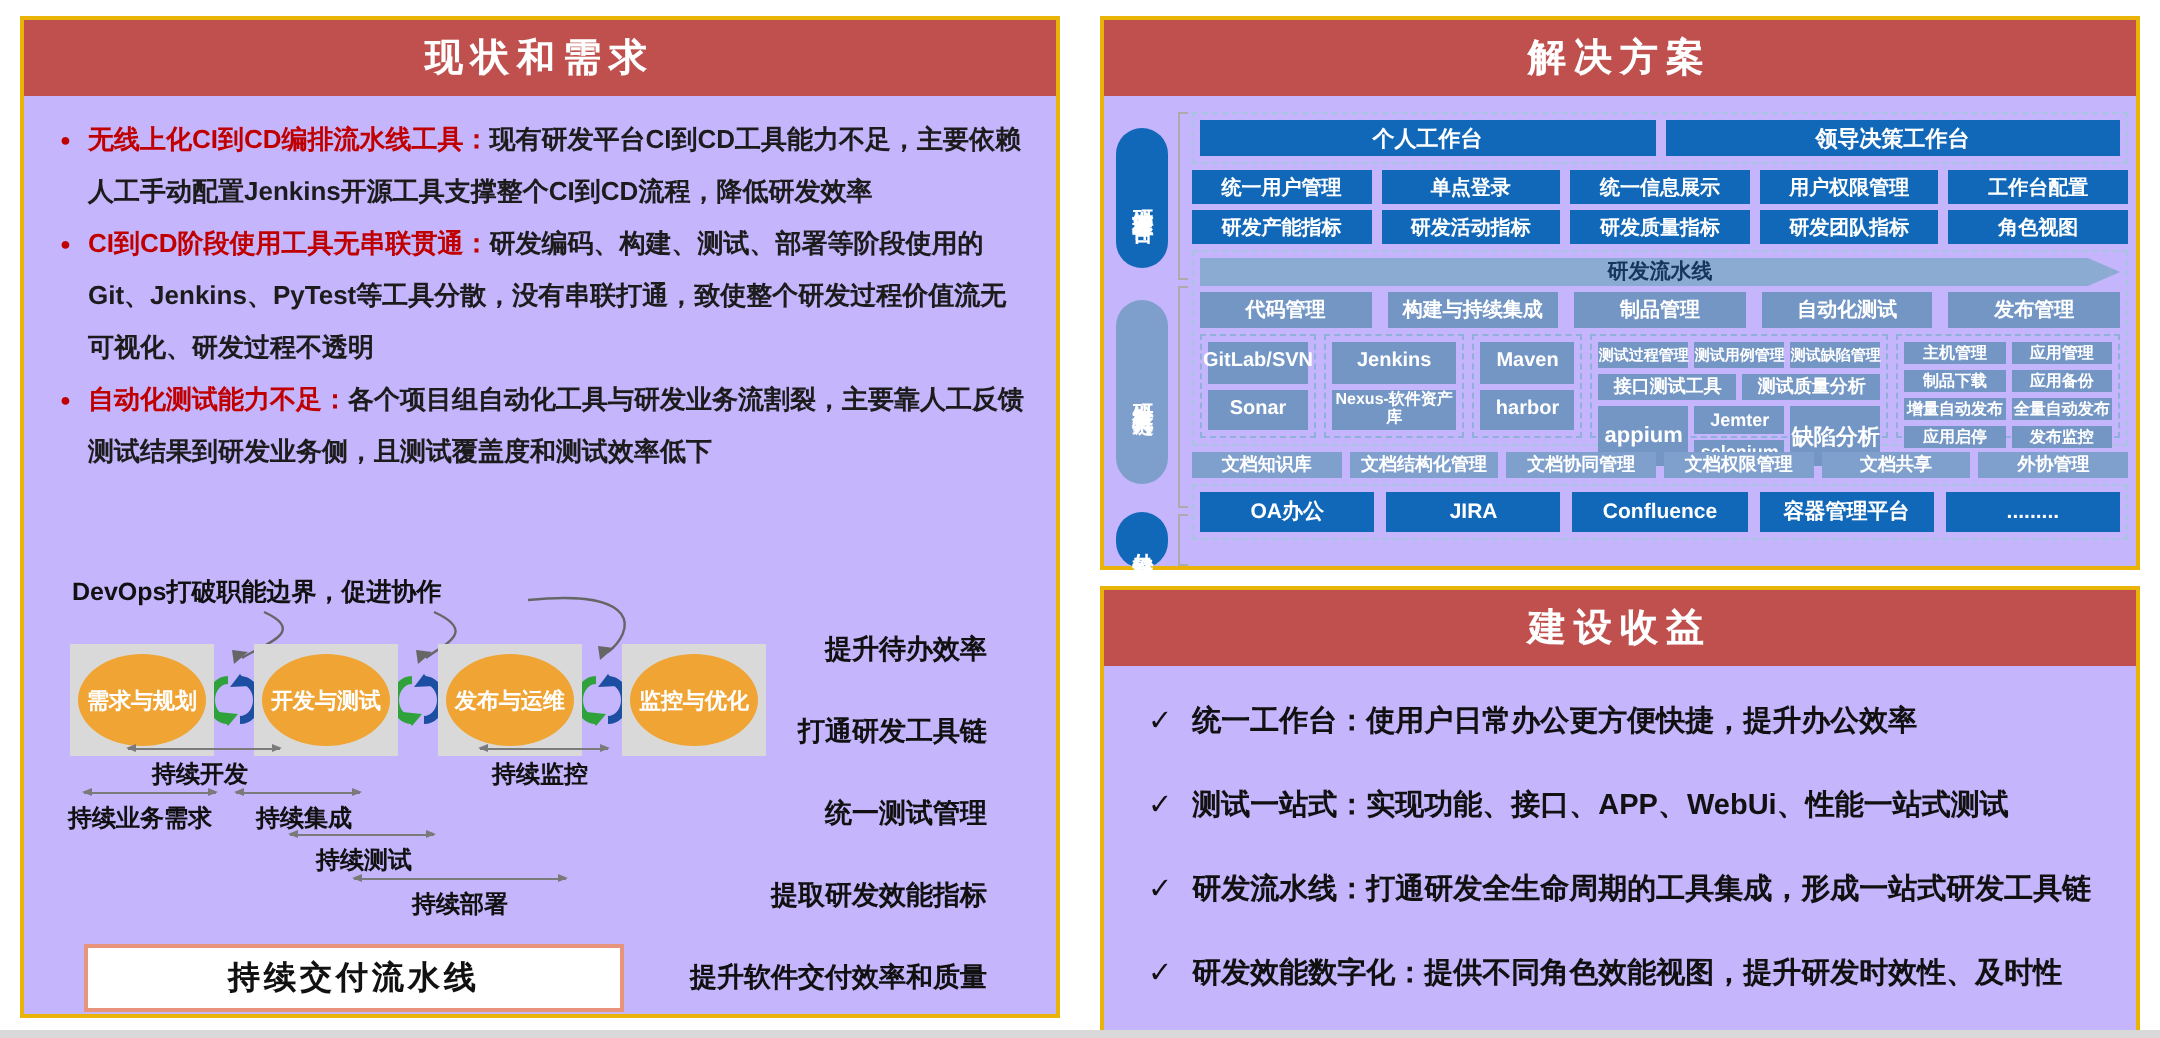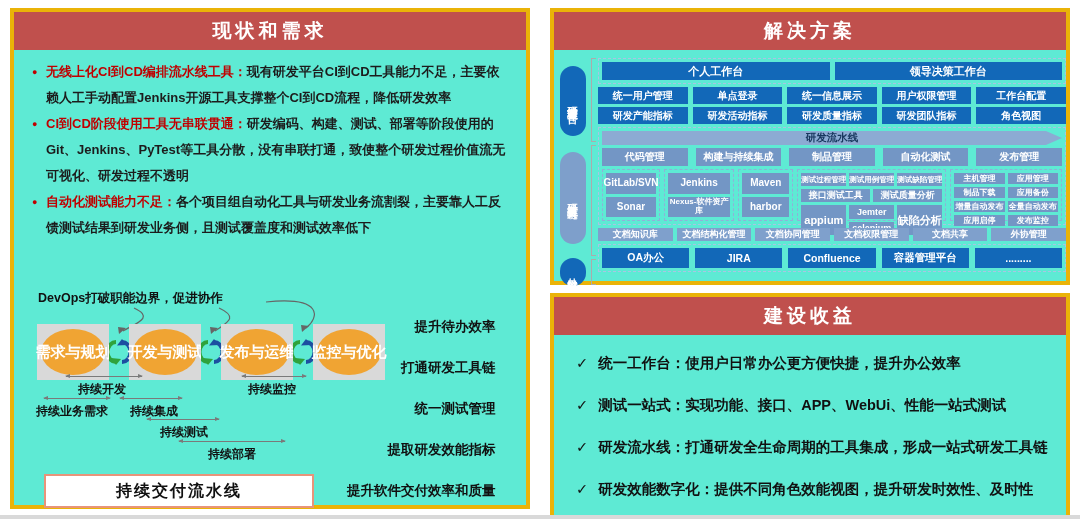--- a/index.html
+++ b/index.html
@@ -1,21 +1,21 @@
 <!DOCTYPE html>
 <html><head>
 <meta charset="utf-8">
 <style>
   html,body{margin:0;padding:0;}
   body{
     width:1080px;height:519px;position:relative;background:#ffffff;
     font-family:"Liberation Sans","DejaVu Sans",sans-serif;
     overflow:hidden;
   }
-  .panel{position:absolute;background:#5eead4;border:4px solid #eab308;box-sizing:border-box;}
+  .panel{position:absolute;background:#c4b5fd;border:2px solid #eab308;box-sizing:border-box;}
   .panel-left{left:10px;top:8px;width:520px;height:501px;}
   .panel-solution{left:550px;top:8px;width:520px;height:277px;}
   .panel-benefits{left:550px;top:293px;width:520px;height:232px;}
   .panel-header{
     height:38px;background:#C0504D;color:#fff;display:flex;align-items:center;justify-content:center;
     font-size:19px;font-weight:bold;letter-spacing:4px;
   }
   .bottom-strip{position:absolute;left:0;bottom:0;width:1080px;height:4px;background:#d9d9d9;}
 
   
@@ -23,21 +23,21 @@
   .bullet{position:relative;padding-left:14px;font-size:13px;font-weight:bold;line-height:26px;color:#1c1c1c;}
   .bullet::before{content:"●";color:#C00000;position:absolute;left:0;top:0;font-size:9px;line-height:26px;}
   .bullet .lead{color:#C00000;}
 
   
   .devops{position:absolute;left:0;top:270px;width:520px;height:231px;}
   .dv-ann{position:absolute;left:24px;top:8px;font-size:12.5px;font-weight:bold;color:#111;white-space:nowrap;}
   .dv-arrows{position:absolute;left:0;top:0;width:400px;height:70px;}
   .dv-flow{position:absolute;left:23px;top:42px;display:flex;align-items:center;}
   .dv-stage{width:72px;height:56px;background:#D9D9D9;display:flex;align-items:center;justify-content:center;}
-  .dv-ellipse{width:64px;height:46px;background:#F0A433;border-radius:50%;color:#fff;font-size:15px;font-weight:bold;
+  .dv-ellipse{width:64px;height:46px;background:#F0A433;border-radius:50%;color:#fff;font-size:11px;font-weight:bold;
     display:flex;align-items:center;justify-content:center;white-space:nowrap;}
   .dv-sync{width:20px;display:flex;justify-content:center;align-items:center;}
   .sp{position:absolute;height:0;border-top:1px solid #7a7a7a;}
   .sp::before,.sp::after{content:"";position:absolute;top:-3px;width:0;height:0;border-top:2.5px solid transparent;border-bottom:2.5px solid transparent;}
   .sp::before{left:-1px;border-right:5px solid #7a7a7a;}
   .sp::after{right:-1px;border-left:5px solid #7a7a7a;}
   .sp-label{position:absolute;font-size:12px;font-weight:bold;color:#111;white-space:nowrap;}
   .sp-a1{left:52px;width:76px;top:94px;}   .sl-1{left:64px;top:99px;}
   .sp-a2{left:30px;width:66px;top:116px;}  .sl-2{left:22px;top:121px;}
   .sp-a3{left:106px;width:62px;top:116px;} .sl-3{left:116px;top:121px;}

